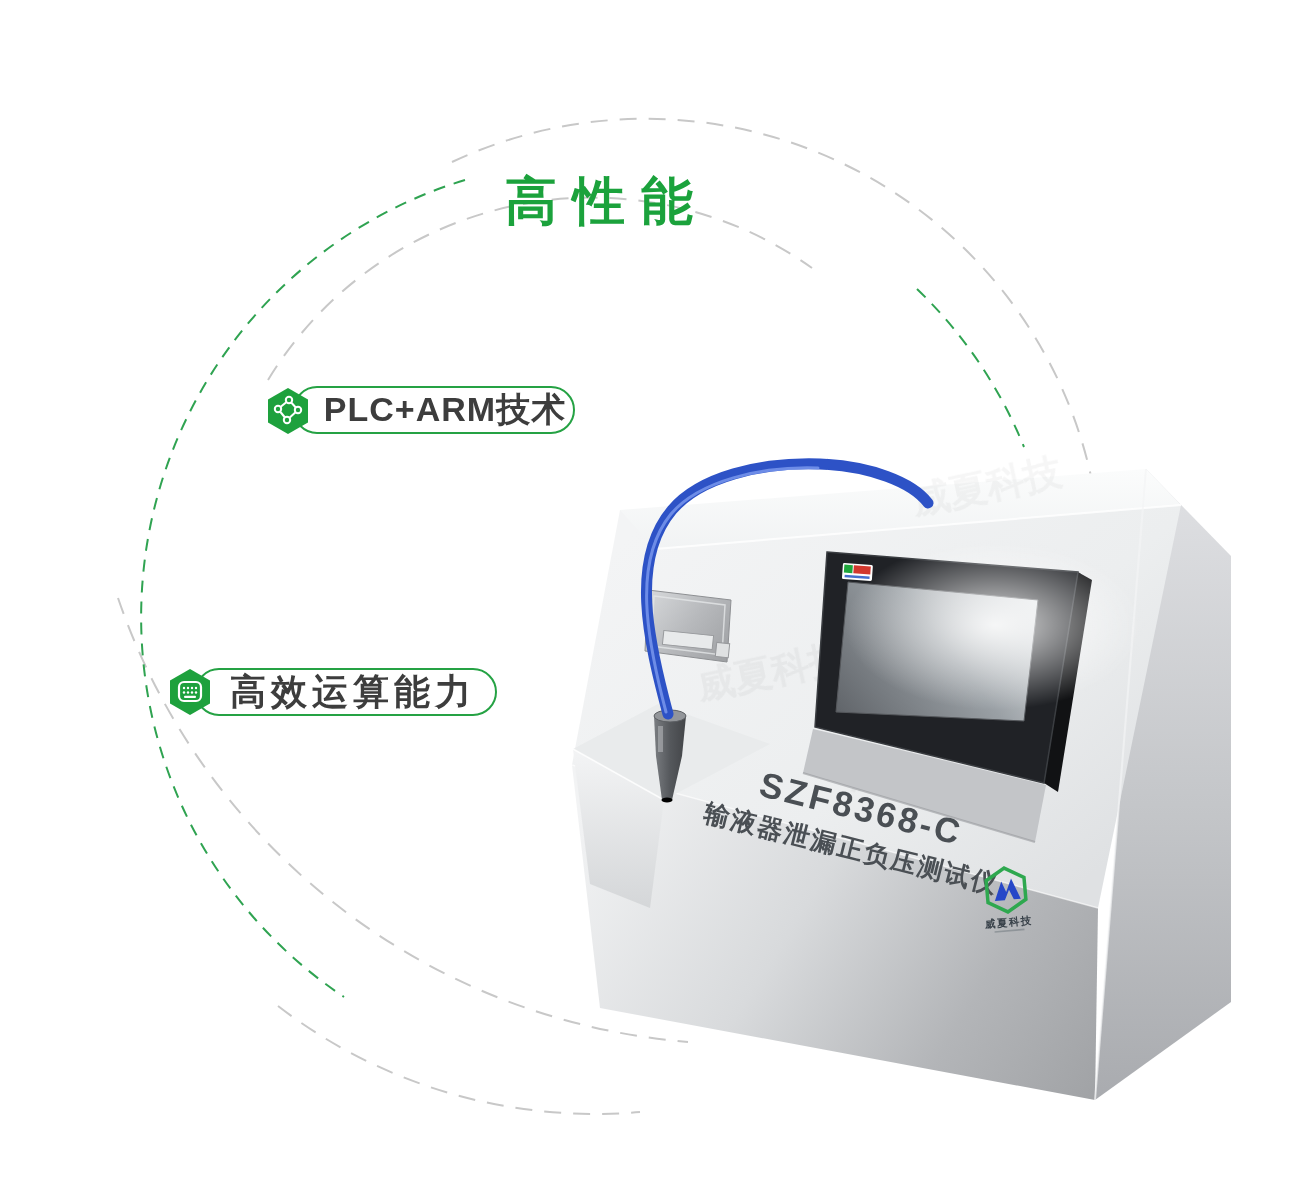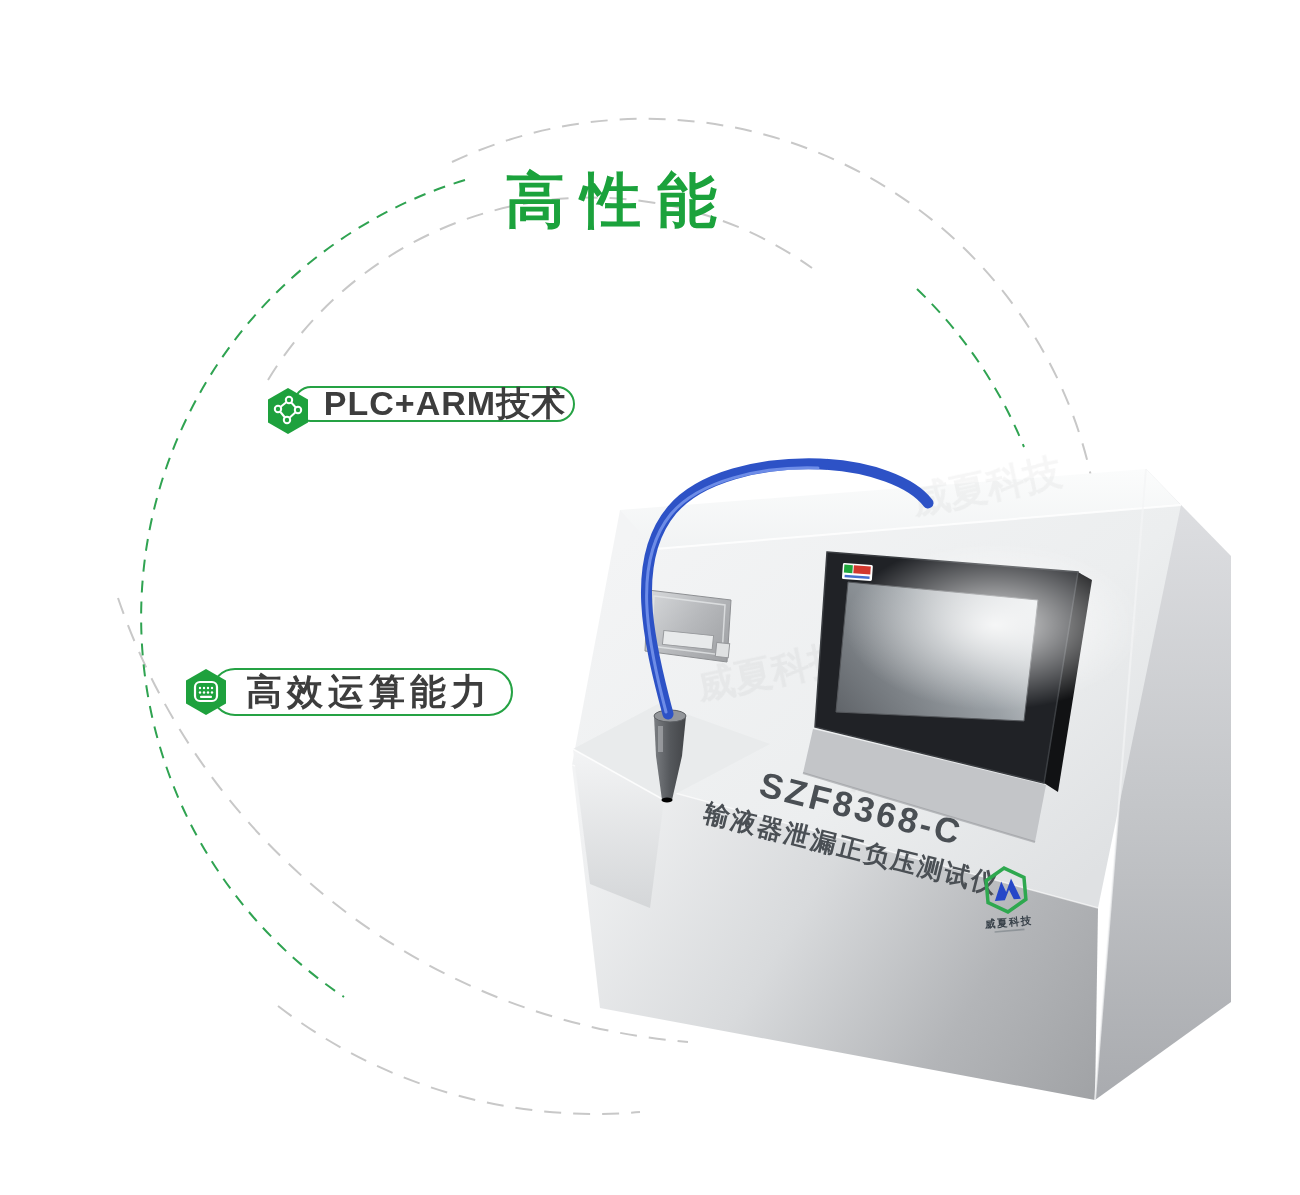--- a/index.html
+++ b/index.html
@@ -1,27 +1,27 @@
 <!DOCTYPE html>
 <html><head>
 <meta charset="utf-8">
 <style>
   html,body{margin:0;padding:0;background:#fff;}
   .stage{position:relative;width:1300px;height:1195px;background:#fff;overflow:hidden;
          font-family:"Liberation Sans","DejaVu Sans",sans-serif;}
   .layer{position:absolute;left:0;top:0;}
   .page-title{position:absolute;left:505px;top:160px;width:330px;
-              font-size:60px;font-weight:bold;letter-spacing:16px;line-height:82px;
+              font-size:52px;font-weight:bold;letter-spacing:16px;line-height:82px;
               color:#1BA23C;white-space:nowrap;}
   .callout{position:absolute;display:flex;align-items:center;}
   .pill{box-sizing:border-box;background:#ffffff;border:2px solid #25A244;border-radius:28px;
         display:flex;align-items:center;justify-content:center;
         color:#3D3D3D;font-weight:600;white-space:nowrap;}
   .hexwrap{position:absolute;}
-  .c1 .pill{width:282px;height:36px;font-size:34px;letter-spacing:1px;padding-left:22px;}
+  .c1 .pill{width:282px;height:48px;font-size:34px;letter-spacing:1px;padding-left:22px;}
   .c2 .pill{width:302px;height:48px;font-size:36px;letter-spacing:5px;padding-left:14px;}
   .c3 .pill{width:337px;height:52px;font-size:36px;letter-spacing:2px;padding-left:12px;}
 </style>
 </head>
 <body>
 
 <div class="stage">
 
   <svg class="layer" width="1300" height="1195" viewBox="0 0 1300 1195" aria-hidden="true">
     <path d="M 268 380 A 379 379 0 0 1 812 268" fill="none" stroke="#c8c8c8" stroke-width="2" stroke-dasharray="17 12"></path>
@@ -164,21 +164,21 @@
           <line x1="8" y1="18" x2="19" y2="9" stroke="#fff" stroke-width="2"></line>
           <circle cx="19" cy="9" r="3.2" fill="#1EA13D" stroke="#fff" stroke-width="2"></circle>
           <circle cx="28" cy="19" r="3.2" fill="#1EA13D" stroke="#fff" stroke-width="2"></circle>
           <circle cx="17" cy="29" r="3.2" fill="#1EA13D" stroke="#fff" stroke-width="2"></circle>
           <circle cx="8" cy="18" r="3.2" fill="#1EA13D" stroke="#fff" stroke-width="2"></circle>
         </g>
       </svg>
     </div>
   </div>
 
-  <div class="callout c2" style="left:211px;top:668px;">
+  <div class="callout c2" style="left:195px;top:668px;">
     <div class="pill">高效运算能力</div>
     <div class="hexwrap" style="left:-25px;top:1px;">
       <svg width="40" height="46" viewBox="0 0 40 46">
         <polygon points="20,0 40,11.5 40,34.5 20,46 0,34.5 0,11.5" fill="#1EA13D"></polygon>
         <rect x="9" y="13" width="22" height="19" rx="5" fill="none" stroke="#fff" stroke-width="2.2"></rect>
         <g fill="#fff">
           <circle cx="14" cy="19" r="1.2"></circle>
             <circle cx="18" cy="19" r="1.2"></circle>
             <circle cx="22" cy="19" r="1.2"></circle>
             <circle cx="26" cy="19" r="1.2"></circle>

